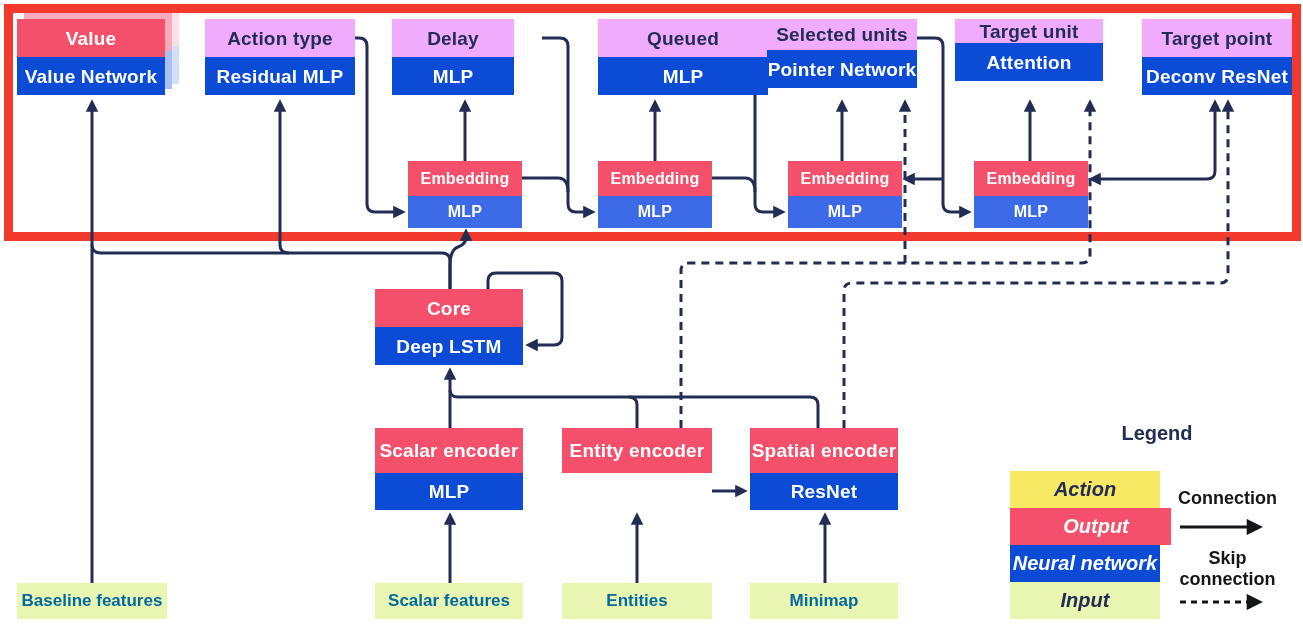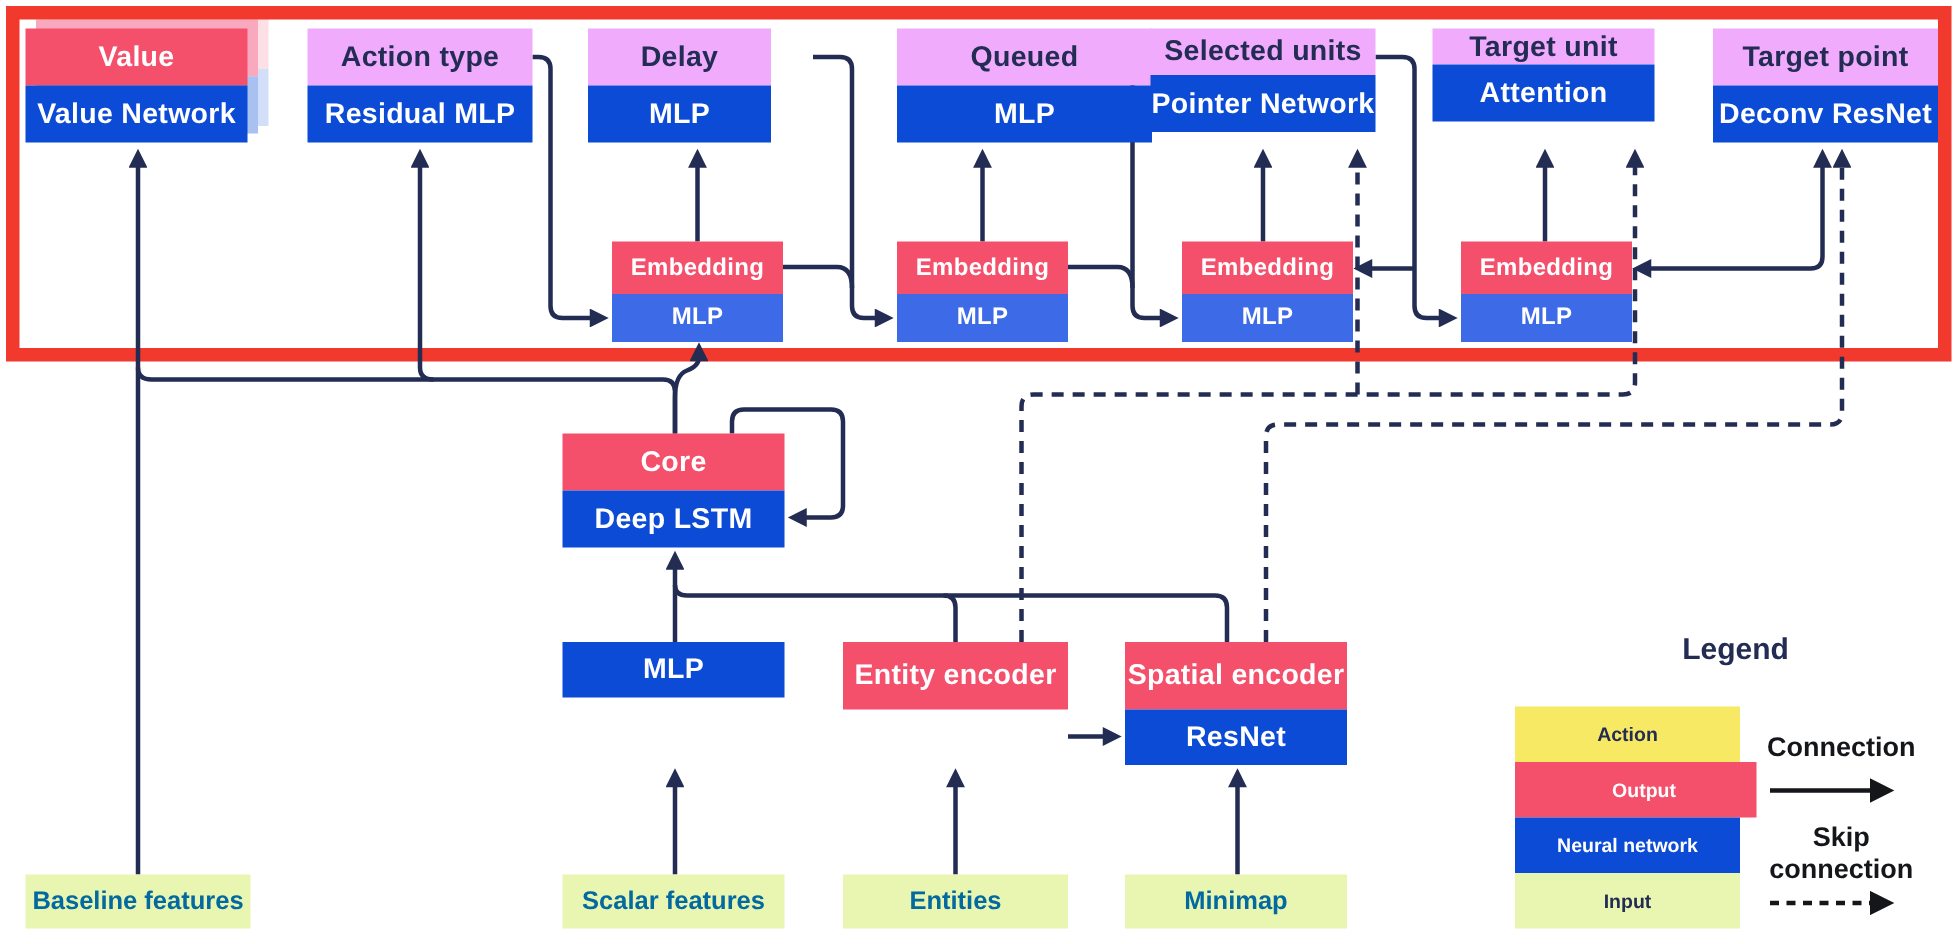--- a/index.html
+++ b/index.html
@@ -17,21 +17,21 @@
   .band.blue{background:#0B4BD5;color:#ffffff;}
   .band.bluelight{background:#3D6BE8;color:#ffffff;}
   .input-box{position:absolute;z-index:3;background:#E9F6B1;color:#0369a1;
              display:flex;align-items:center;justify-content:center;
              font-size:17px;font-weight:bold;}
   .ghost{position:absolute;z-index:0;}
   .ghost .half{position:absolute;left:0;width:100%;}
   .legend-title{position:absolute;z-index:3;color:#232D54;font-size:20px;
                 font-weight:bold;text-align:center;}
   .legend-swatch{position:absolute;z-index:3;display:flex;align-items:center;
-                 justify-content:center;font-size:13px;font-weight:bold;}
+                 justify-content:center;font-size:20px;font-weight:bold;font-style:italic;}
   .legend-text{position:absolute;z-index:3;color:#15161A;font-size:18px;
                font-weight:bold;text-align:center;line-height:21px;}
   .emb-band{font-size:16px;}
 </style>
 </head>
 <body>
 
 <div class="canvas">
 
   <div class="red-frame"></div>
@@ -153,20 +153,21 @@
     <div class="band pink emb-band" style="height:35px;">Embedding</div>
     <div class="band bluelight emb-band" style="height:32px;">MLP</div>
   </div>
 
   <div class="node" style="left:375px;top:289px;width:148px;">
     <div class="band pink" style="height:38px;">Core</div>
     <div class="band blue" style="height:38px;">Deep LSTM</div>
   </div>
 
   <div class="node" style="left:375px;top:428px;width:148px;">
+    <div class="band pink" style="height:45px;">Scalar encoder</div>
     <div class="band blue" style="height:37px;">MLP</div>
   </div>
   <div class="node" style="left:562px;top:428px;width:150px;">
     <div class="band pink" style="height:45px;">Entity encoder</div>
   </div>
   <div class="node" style="left:750px;top:428px;width:148px;">
     <div class="band pink" style="height:45px;">Spatial encoder</div>
     <div class="band blue" style="height:37px;">ResNet</div>
   </div>
 

